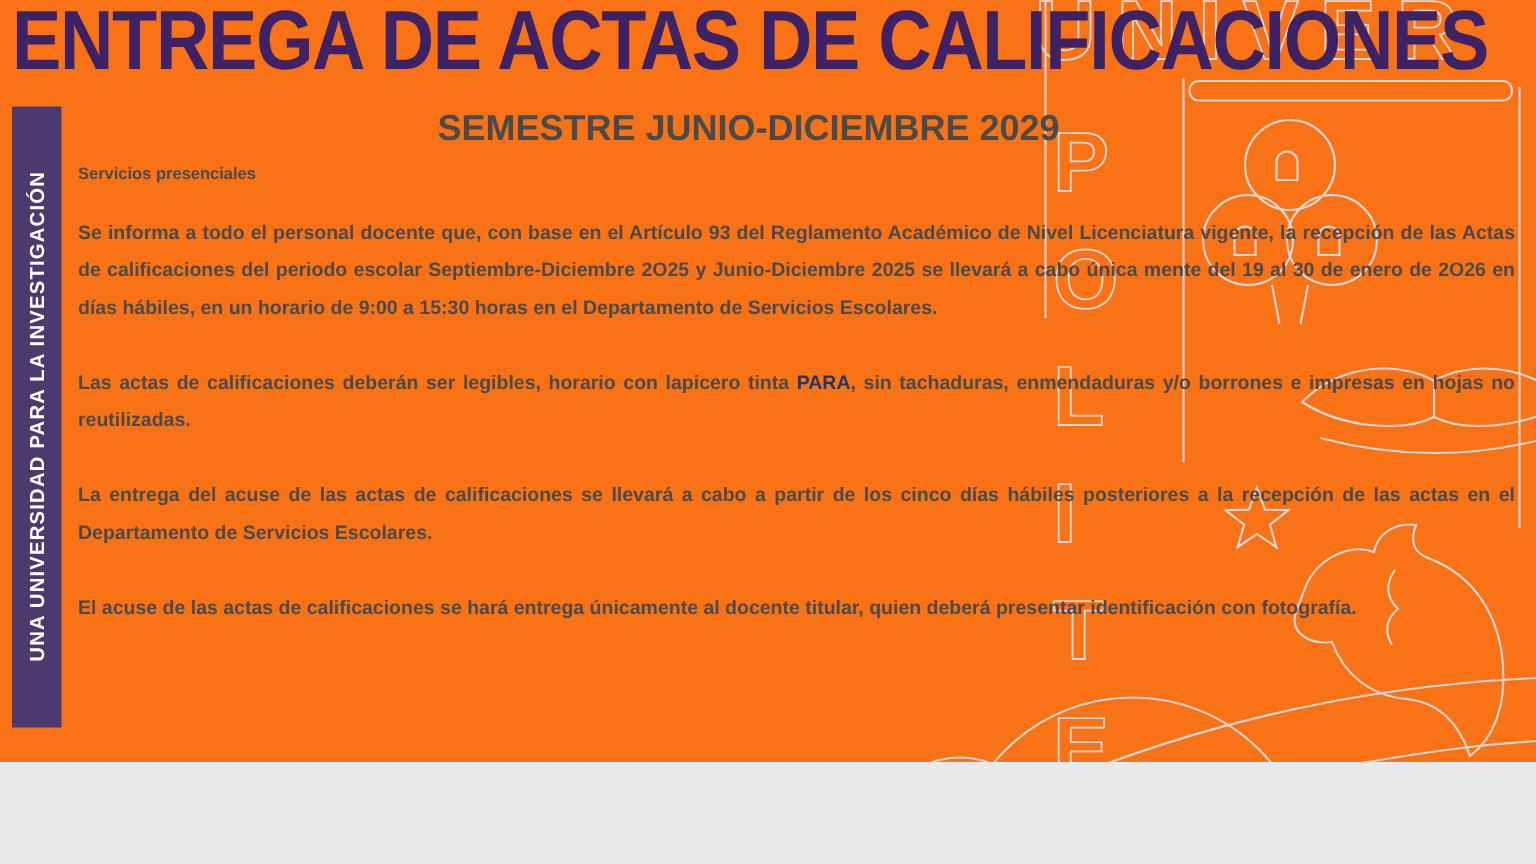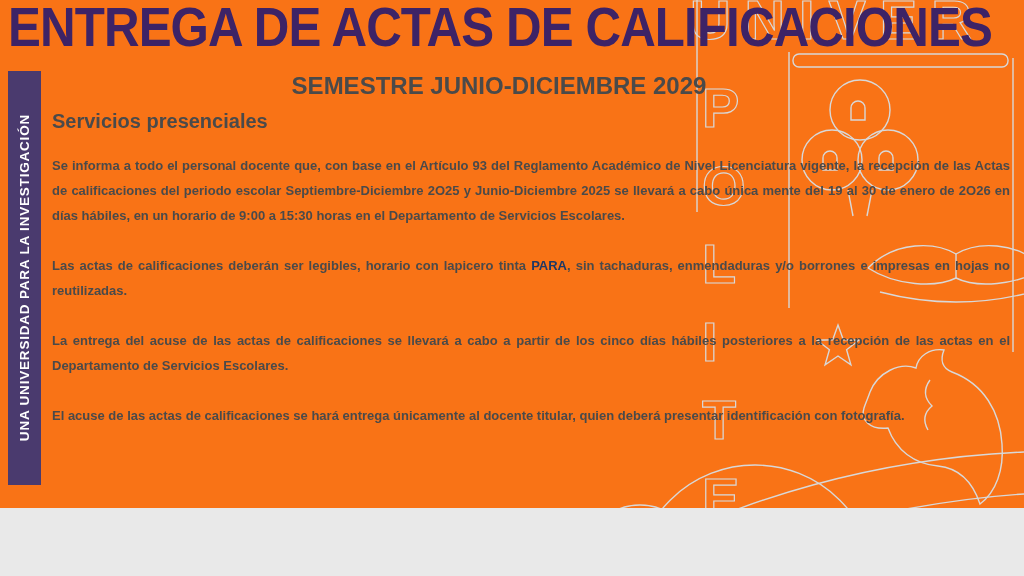--- a/index.html
+++ b/index.html
@@ -49,21 +49,21 @@
   }
   
   .content{
     position:absolute;left:52px;top:70px;width:958px;color:var(--body);
   }
   .subtitles{
     text-align:center;padding-right:64px;margin-bottom:9px;
     font-size:24px;font-weight:bold;line-height:31px;
   }
   .section-header{
-    font-size:20px;font-weight:bold;margin:0 0 20px 0;
+    font-size:11px;font-weight:bold;margin:0 0 20px 0;
   }
   .para{
     font-size:13px;font-weight:bold;line-height:25px;
     text-align:justify;margin:0 0 25px 0;
   }
   .azul{color:var(--azul);}
   
   .bottom-bar{
     position:absolute;left:95px;top:570px;width:611px;height:6px;
     background:var(--purple);border-radius:2px;

